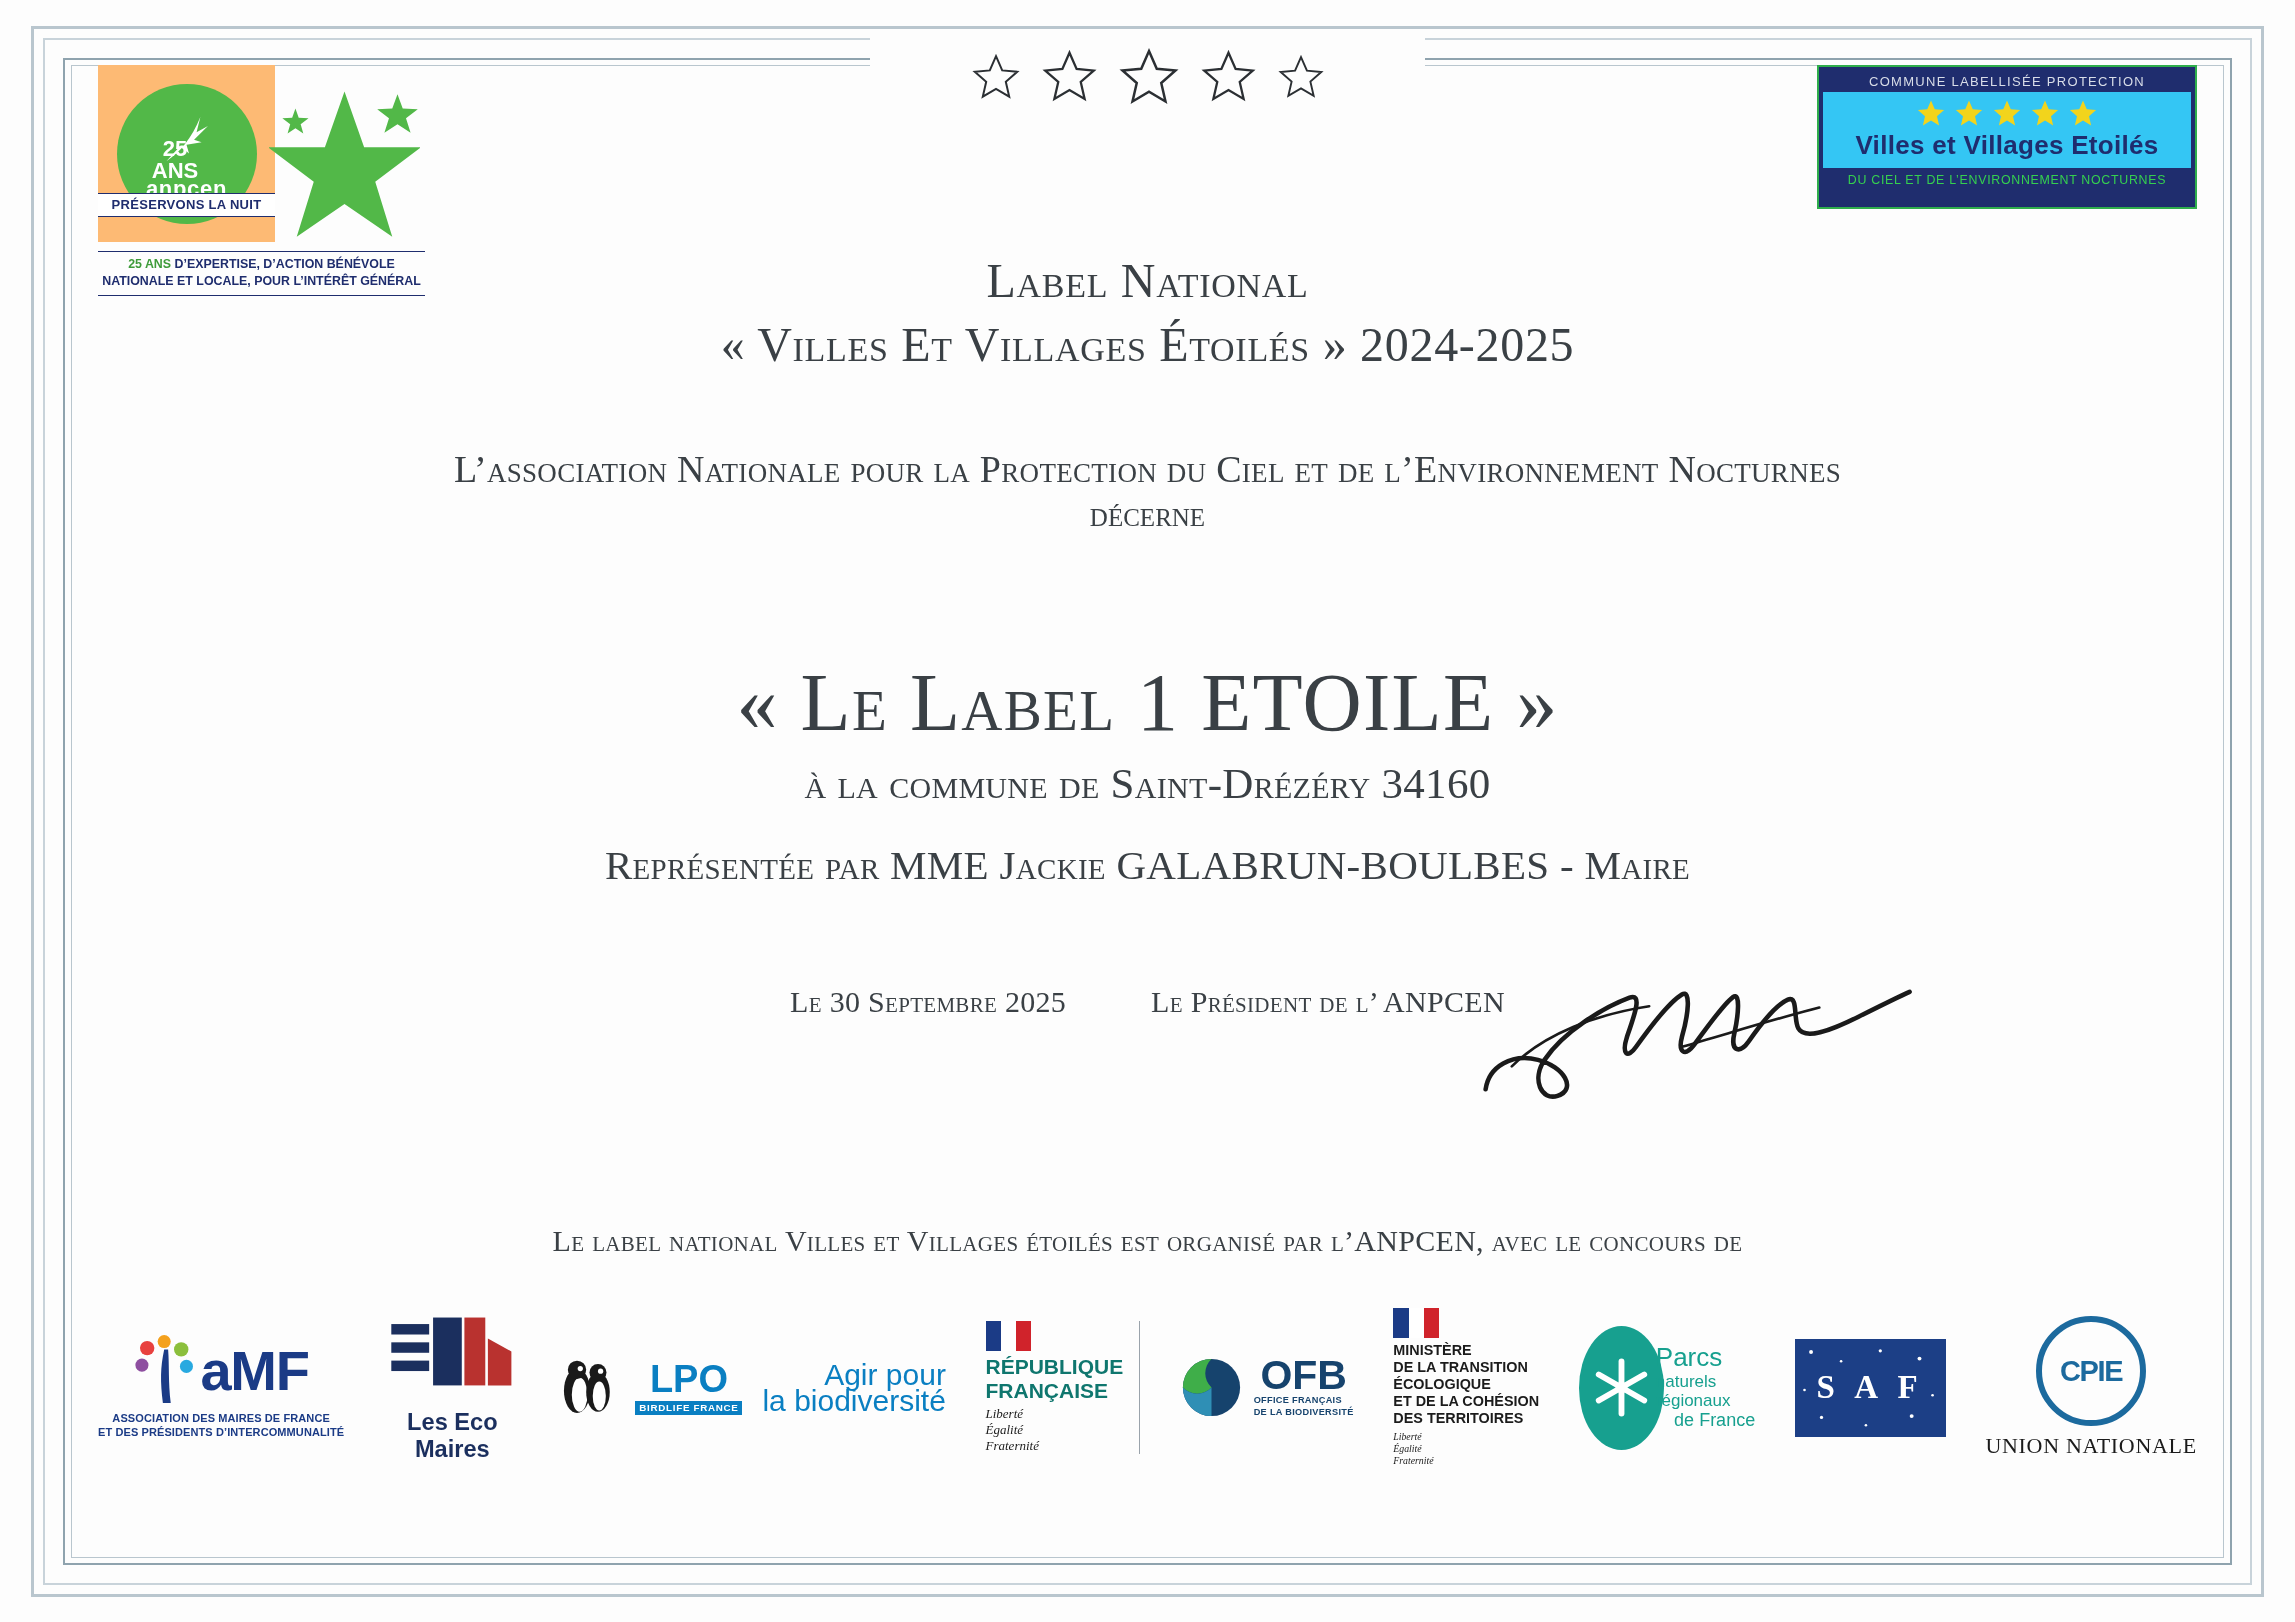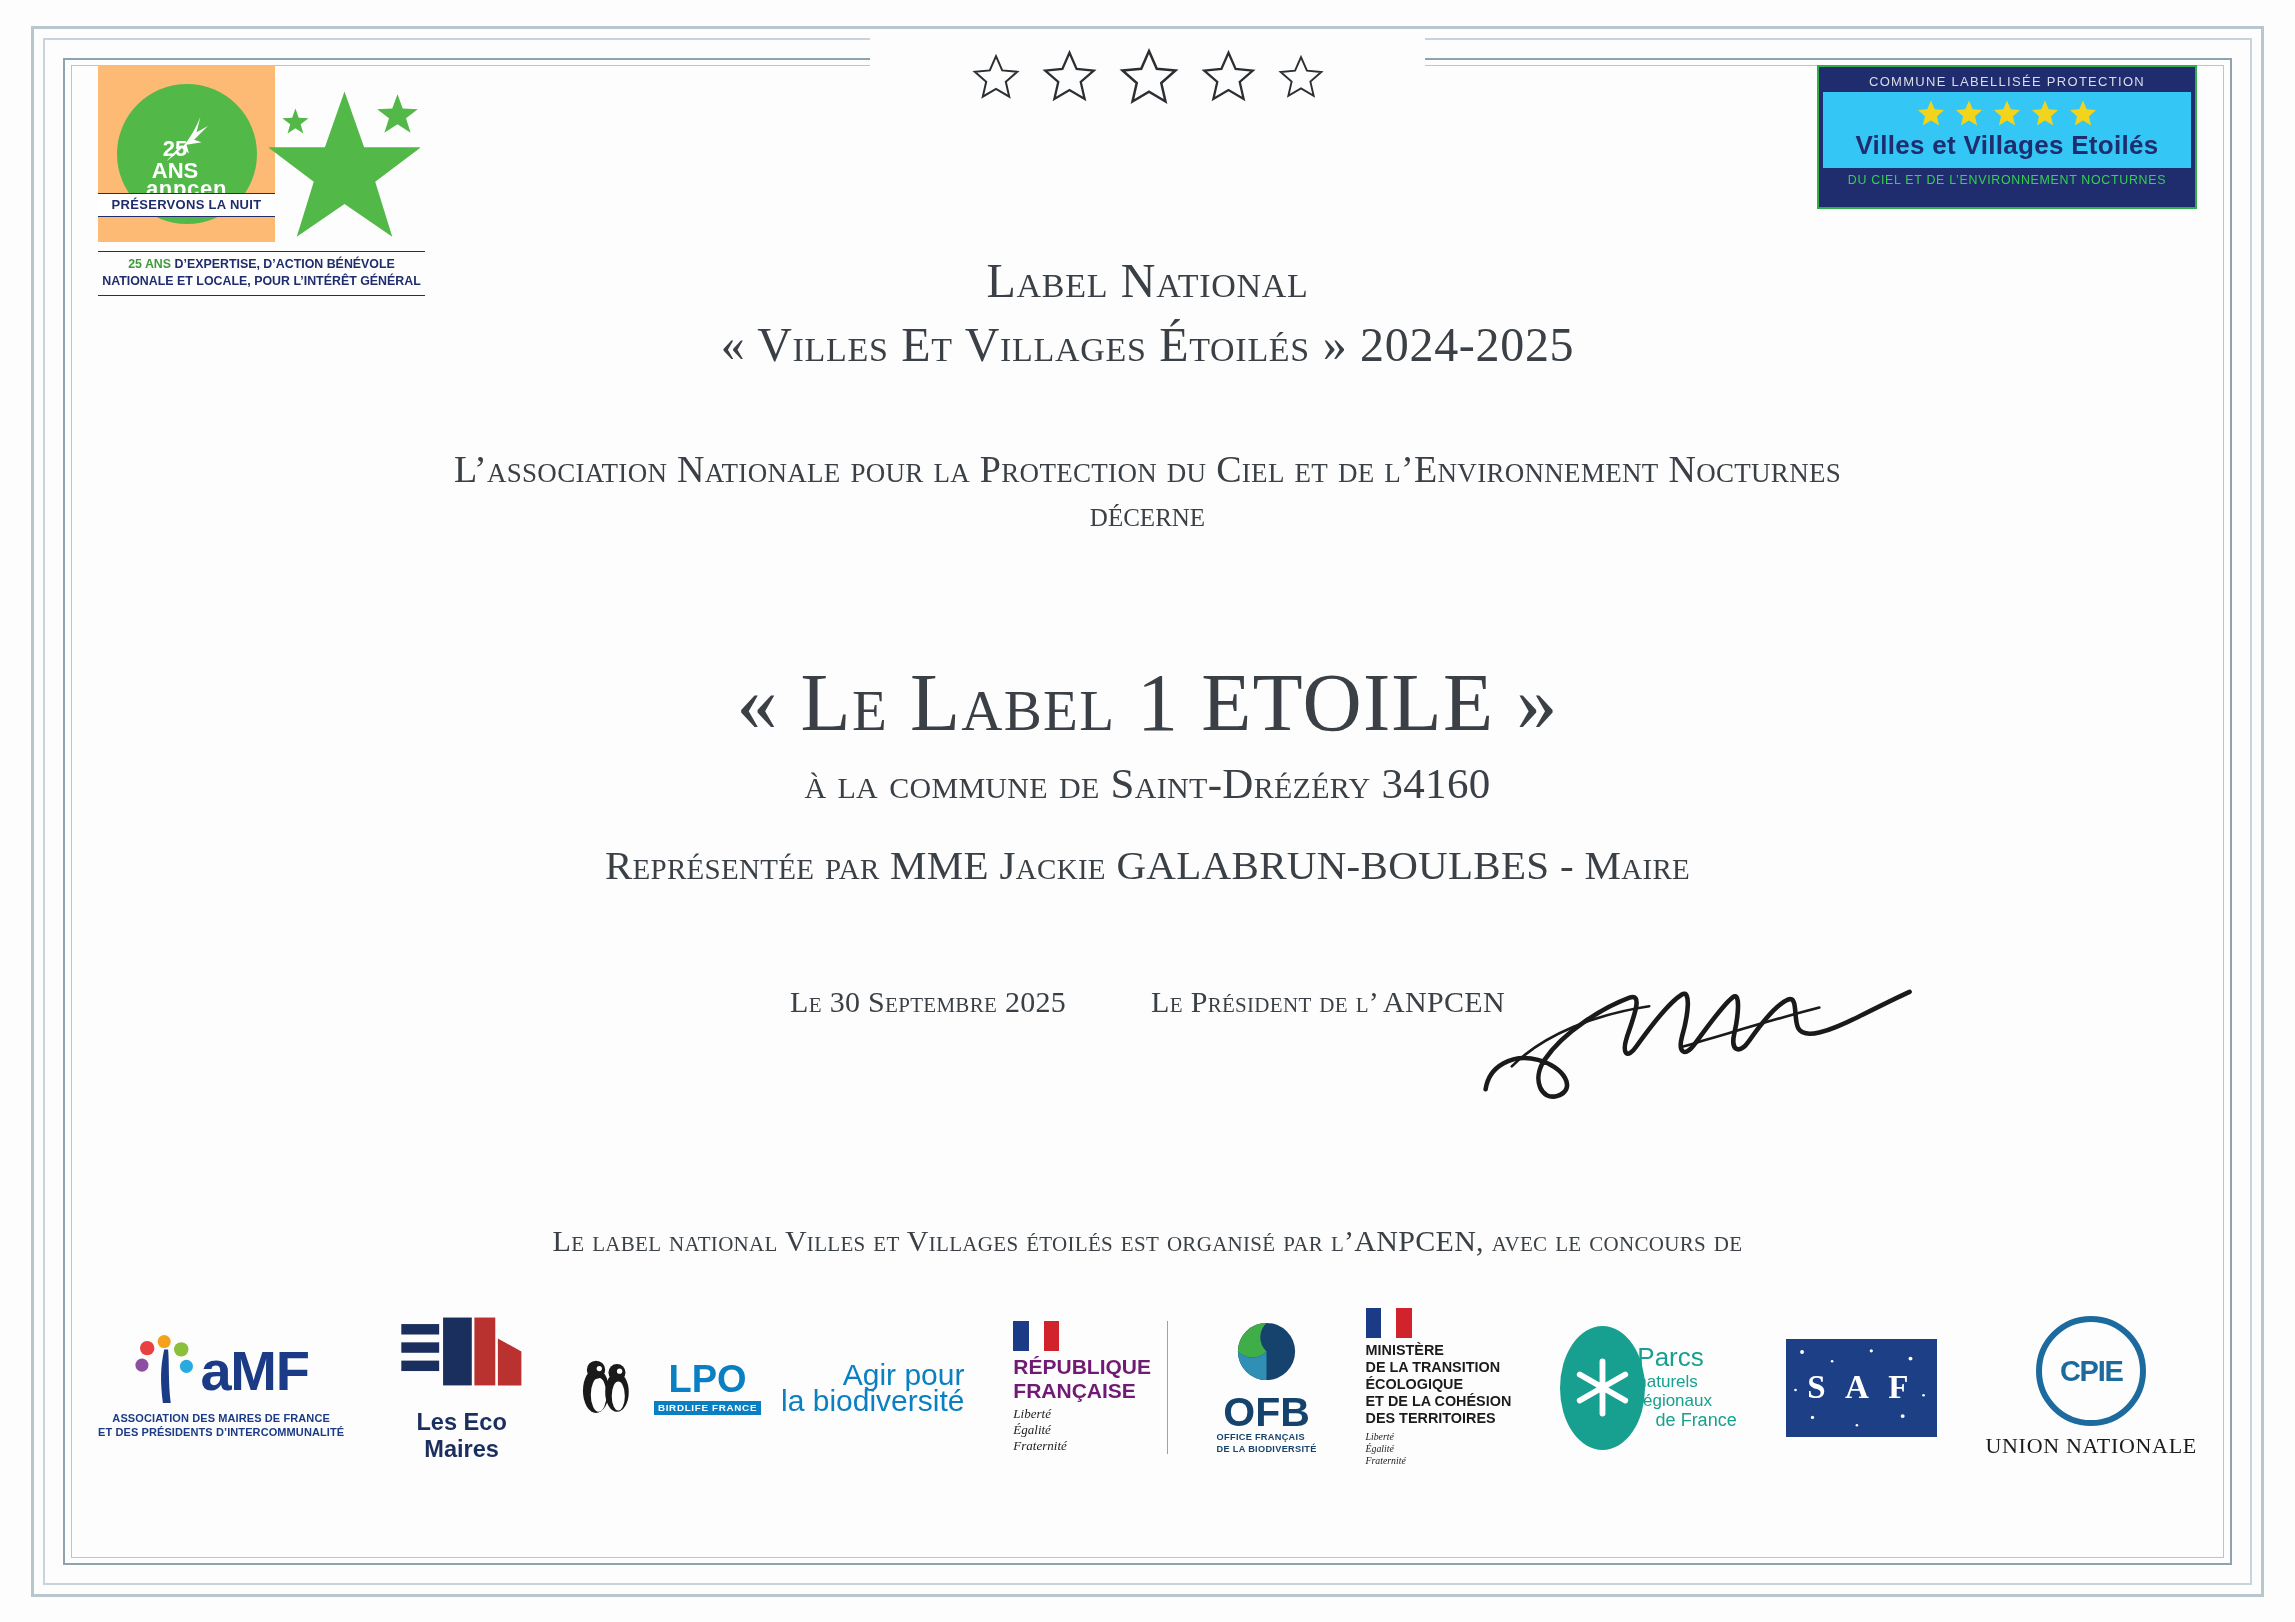--- a/index.html
+++ b/index.html
@@ -443,36 +443,36 @@
     width: 46px;
     height: 30px;
     display: flex;
     margin-bottom: 3.9px;
   }
   .rf-flag i { flex: 1; display: block; }
   .rf-title {
     font-family: "Liberation Sans", sans-serif;
     font-size: 21px;
     font-weight: bold;
-    color: #701a75;
+    color: #0f766e;
     line-height: 23.6px;
     text-align: left;
   }
   .rf-motto {
     font-family: "Liberation Serif", serif;
     font-style: italic;
     font-size: 13px;
     color: #1b1b1b;
     line-height: 15.7px;
     text-align: left;
     margin-top: 3.9px;
   }
 
   
-  .ofb-row { display: flex; align-items: center; gap: 9.2px; flex-direction: column; }
+  .ofb-row { display: flex; align-items: center; gap: 9.2px; }
   .ofb-word {
     font-family: "Liberation Sans", sans-serif;
     font-size: 41px;
     font-weight: bold;
     color: #16436d;
     line-height: 39px;
   }
   .ofb-sub {
     font-family: "Liberation Sans", sans-serif;
     font-size: 9.2px;

